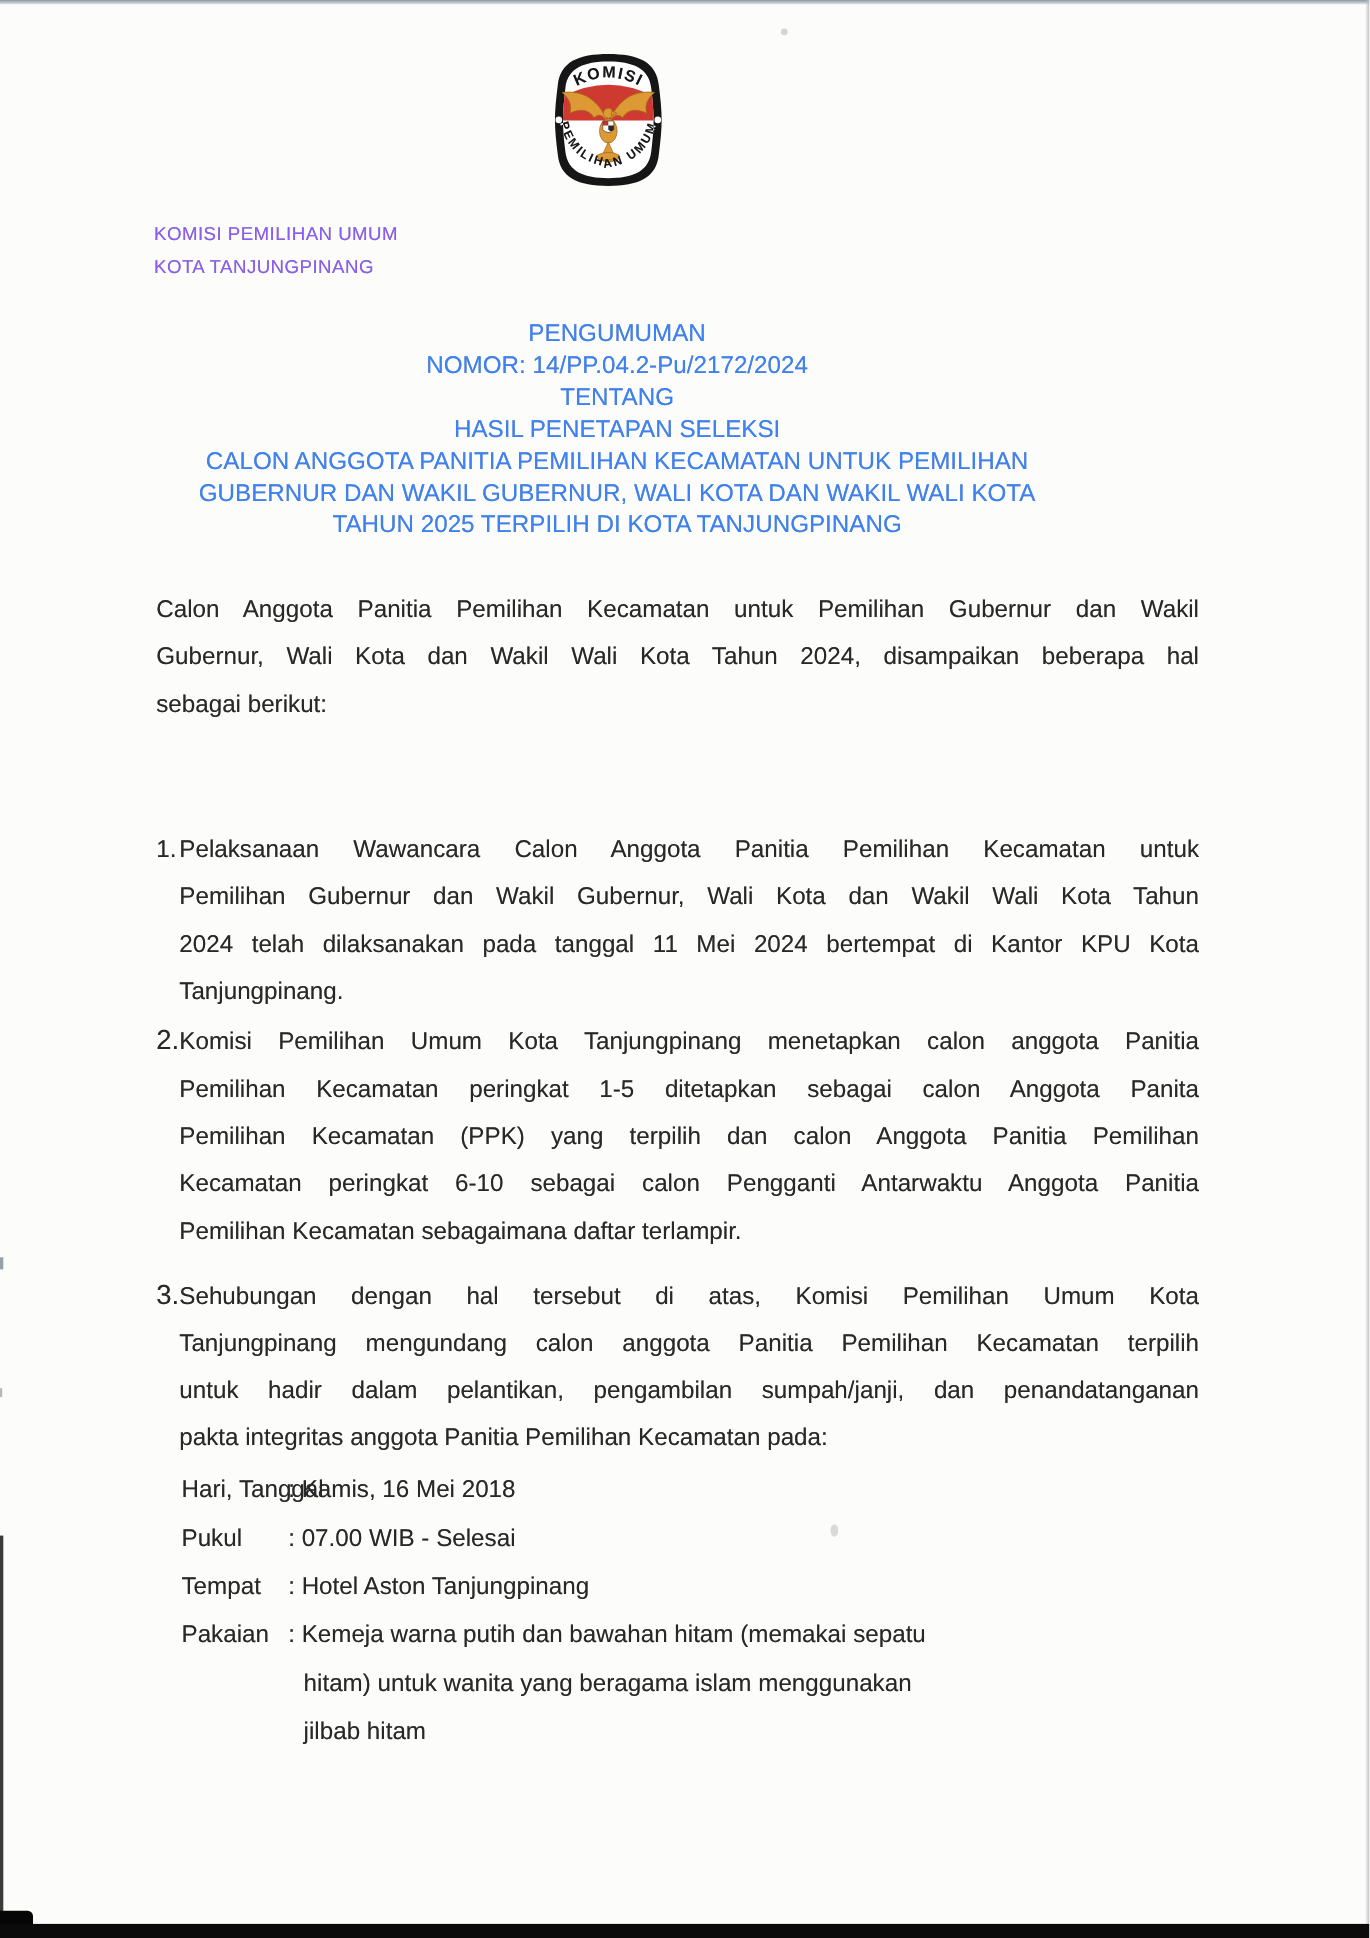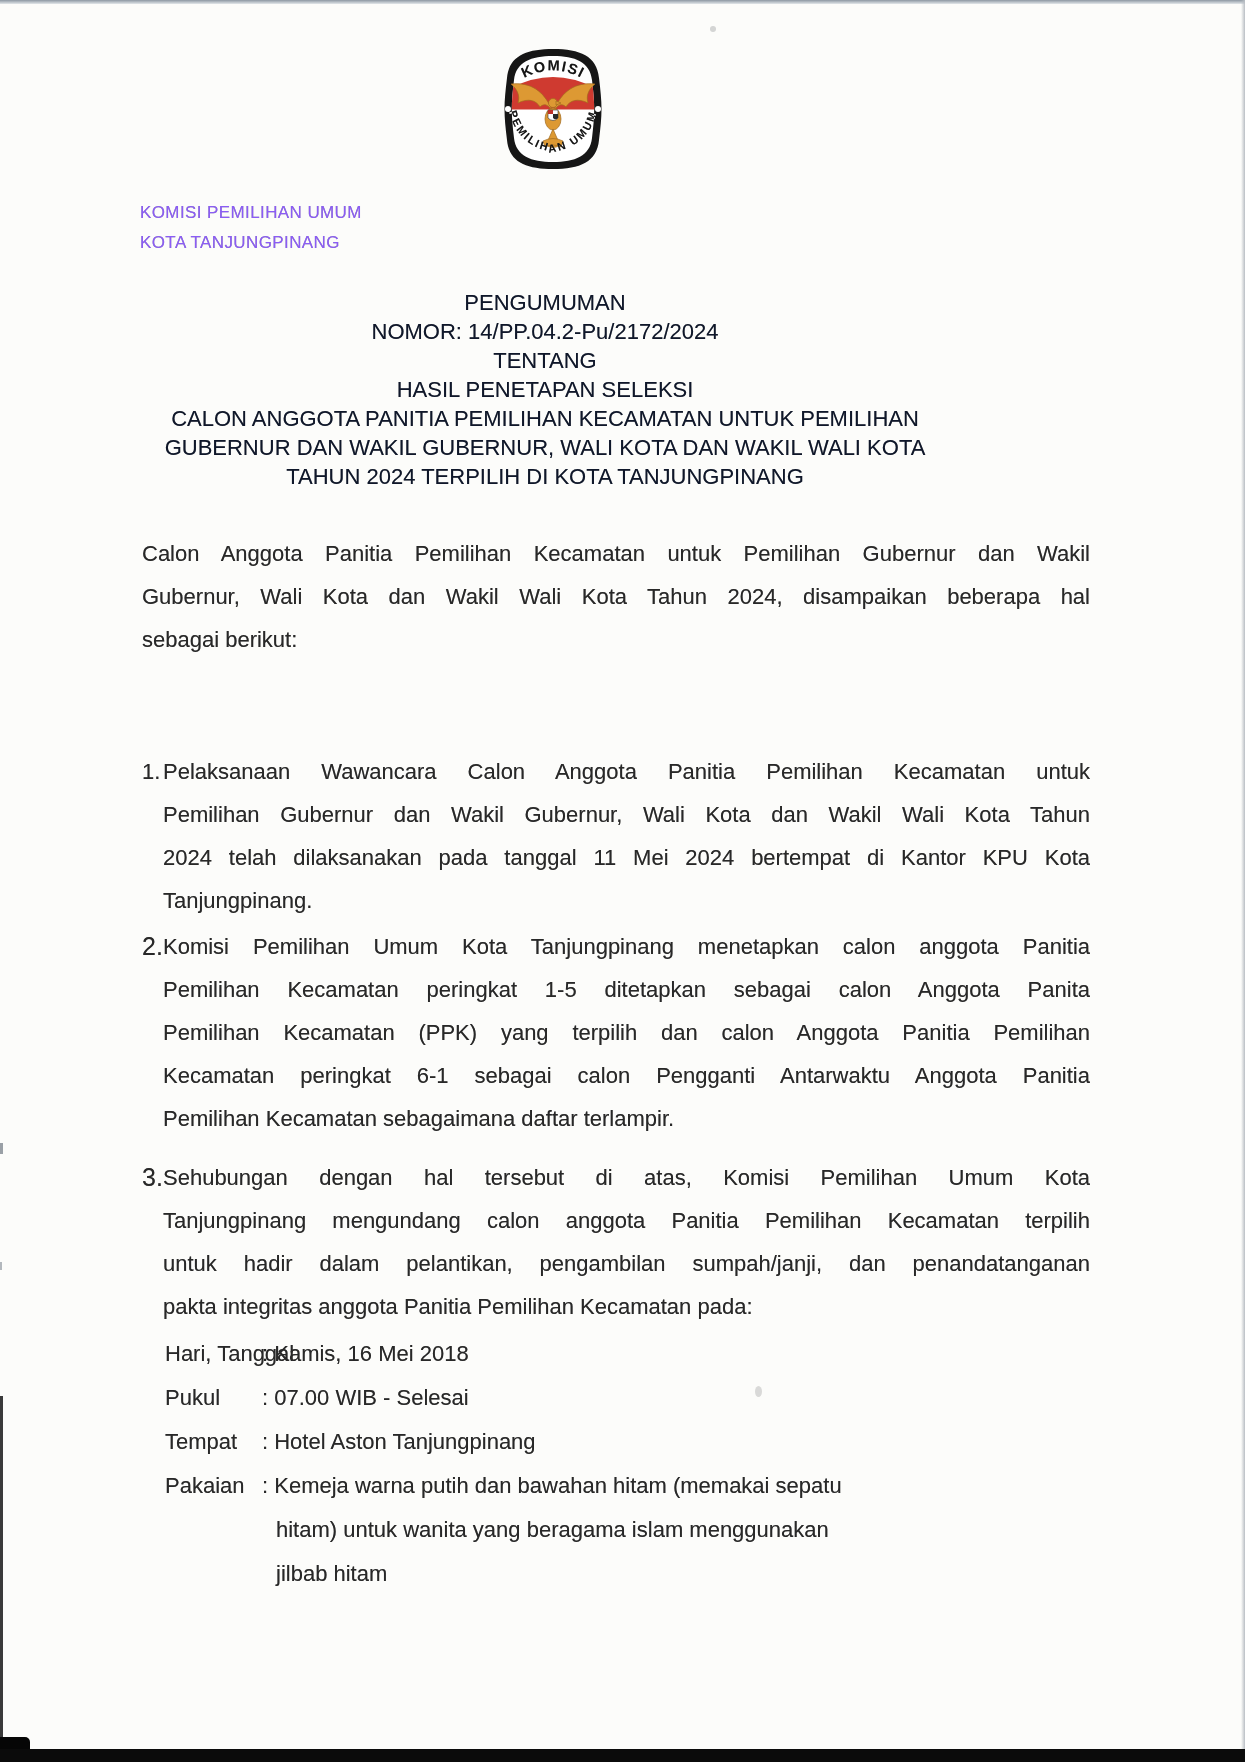--- a/index.html
+++ b/index.html
@@ -18,21 +18,21 @@
   .speck-2{left:0;top:1262px;width:2px;height:8px;background:#b3b8bd;}
   .speck-3{left:755px;top:1386px;width:7px;height:11px;background:rgba(60,60,60,.18);border-radius:50%;}
   .speck-4{left:710px;top:26px;width:6px;height:6px;background:rgba(90,95,100,.25);border-radius:50%;}
   .bottom-bar{left:0;top:1749px;width:1245px;height:13px;background:#0b0b0b;}
   .corner-blob{left:0;top:1737px;width:30px;height:25px;background:#060606;border-radius:0 5px 0 0;}
 
   .logo-wrap{left:494px;top:46px;width:118px;height:126px;}
   .logo-wrap svg{display:block;width:100%;height:100%;}
 
   .header-block{left:140px;top:198px;width:826px;text-align:left;font-size:17px;line-height:30px;letter-spacing:.4px;color:#8b5cf6;}
-  .title-block{left:132px;top:288px;width:826px;text-align:center;font-size:22px;line-height:29px;color:#0f172a;}
+  .title-block{left:148px;top:288px;width:826px;text-align:center;font-size:22px;line-height:29px;color:#3b82f6;}
 
   .bodytext{left:142px;width:948px;font-size:22px;line-height:43px;color:#282828;}
   .intro{top:532px;}
   .tline{text-align:justify;text-align-last:justify;}
   .tline.lline{text-align:left;text-align-last:left;}
 
   .item{position:absolute;left:0;width:948px;}
   .item .tline{padding-left:21px;}
   .item-number{position:absolute;left:0;top:0;line-height:43px;}
   .item.big-num .item-number{font-size:25px;}
@@ -114,21 +114,21 @@
     <div>KOTA TANJUNGPINANG</div>
   </div>
 
   <div class="block title-block">
       <div>PENGUMUMAN</div>
       <div>NOMOR: 14/PP.04.2-Pu/2172/2024</div>
       <div>TENTANG</div>
       <div>HASIL PENETAPAN SELEKSI</div>
       <div>CALON ANGGOTA PANITIA PEMILIHAN KECAMATAN UNTUK PEMILIHAN</div>
       <div>GUBERNUR DAN WAKIL GUBERNUR, WALI KOTA DAN WAKIL WALI KOTA</div>
-      <div>TAHUN 2024 TERPILIH DI KOTA TANJUNGPINANG</div>
+      <div>TAHUN 2025 TERPILIH DI KOTA TANJUNGPINANG</div>
     </div>
 
   <div class="block bodytext intro">
       <div class="tline">Calon Anggota Panitia Pemilihan Kecamatan untuk Pemilihan Gubernur dan Wakil</div>
       <div class="tline">Gubernur, Wali Kota dan Wakil Wali Kota Tahun 2024, disampaikan beberapa hal</div>
       <div class="tline lline">sebagai berikut:</div>
     </div>
 
   <div class="block bodytext" style="top:0;height:0;">
       <div class="item" style="top: 750px;">
@@ -136,21 +136,21 @@
         <div class="tline">Pelaksanaan Wawancara Calon Anggota Panitia Pemilihan Kecamatan untuk</div>
         <div class="tline">Pemilihan Gubernur dan Wakil Gubernur, Wali Kota dan Wakil Wali Kota Tahun</div>
         <div class="tline">2024 telah dilaksanakan pada tanggal 11 Mei 2024 bertempat di Kantor KPU Kota</div>
         <div class="tline lline">Tanjungpinang.</div>
       </div>
       <div class="item big-num" style="top: 925px;">
         <span class="item-number">2.</span>
         <div class="tline">Komisi Pemilihan Umum Kota Tanjungpinang menetapkan calon anggota Panitia</div>
         <div class="tline">Pemilihan Kecamatan peringkat 1-5 ditetapkan sebagai calon Anggota Panita</div>
         <div class="tline">Pemilihan Kecamatan (PPK) yang terpilih dan calon Anggota Panitia Pemilihan</div>
-        <div class="tline">Kecamatan peringkat 6-1 sebagai calon Pengganti Antarwaktu Anggota Panitia</div>
+        <div class="tline">Kecamatan peringkat 6-10 sebagai calon Pengganti Antarwaktu Anggota Panitia</div>
         <div class="tline lline">Pemilihan Kecamatan sebagaimana daftar terlampir.</div>
       </div>
       <div class="item big-num" style="top: 1156px;">
         <span class="item-number">3.</span>
         <div class="tline">Sehubungan dengan hal tersebut di atas, Komisi Pemilihan Umum Kota</div>
         <div class="tline">Tanjungpinang mengundang calon anggota Panitia Pemilihan Kecamatan terpilih</div>
         <div class="tline">untuk hadir dalam pelantikan, pengambilan sumpah/janji, dan penandatanganan</div>
         <div class="tline lline">pakta integritas anggota Panitia Pemilihan Kecamatan pada:</div>
       </div>
     </div>

